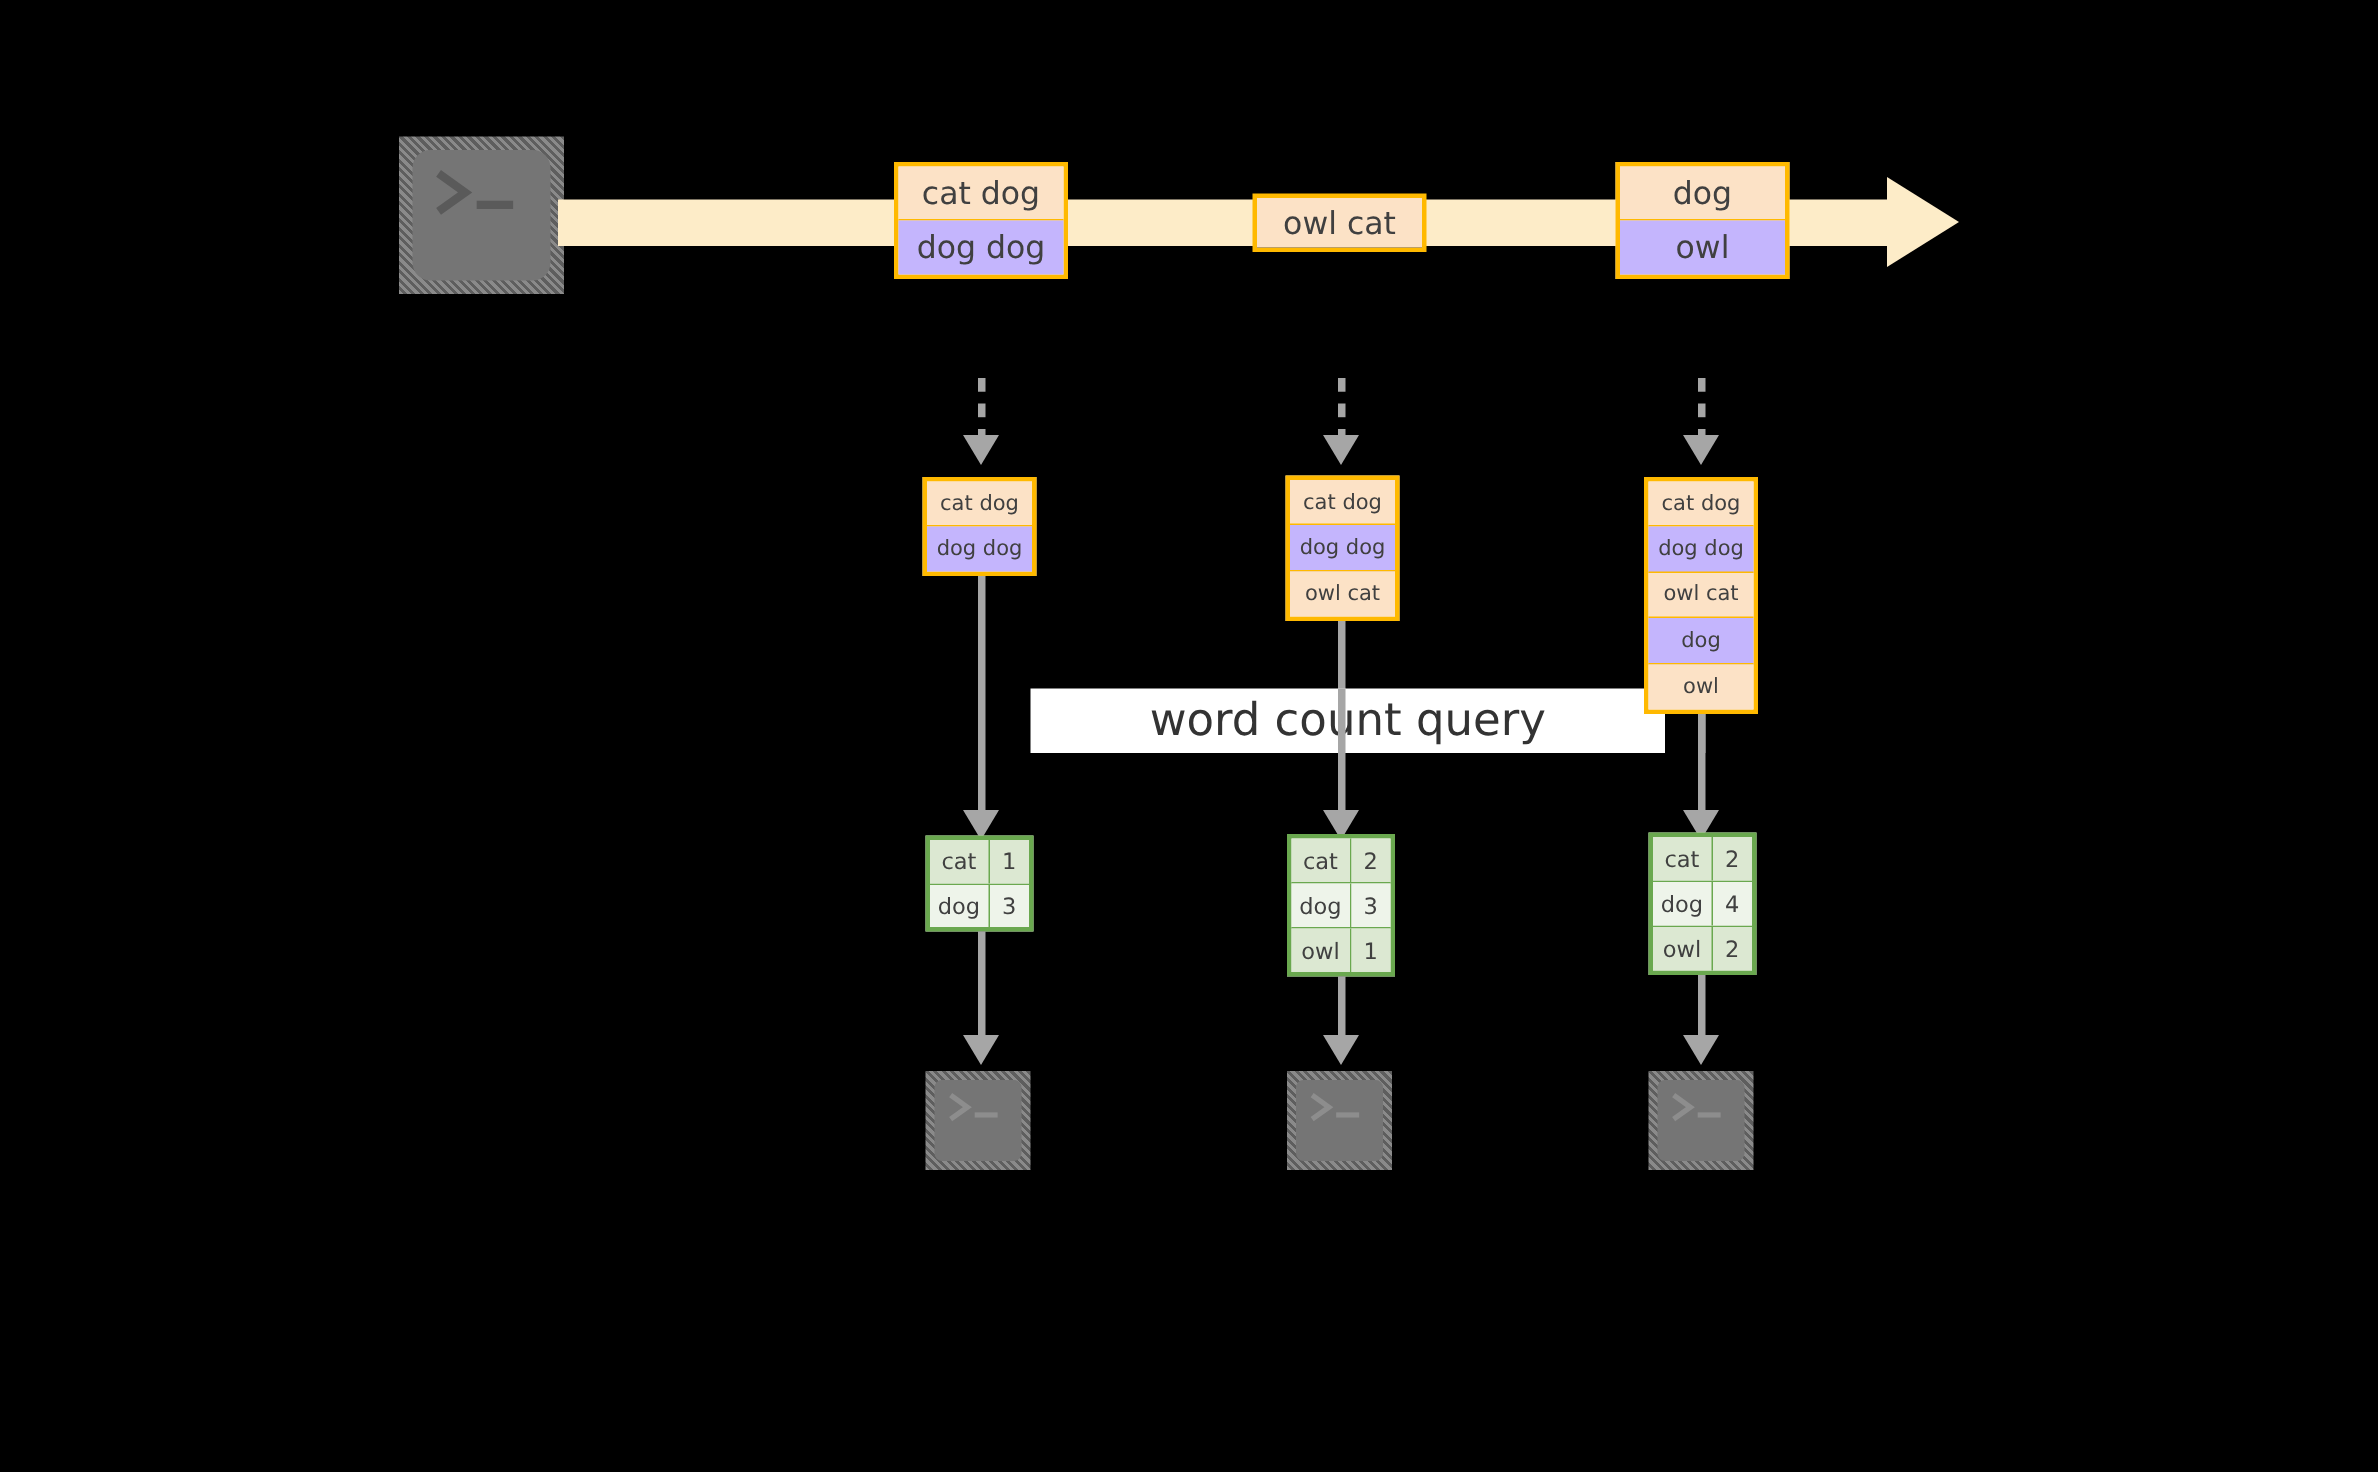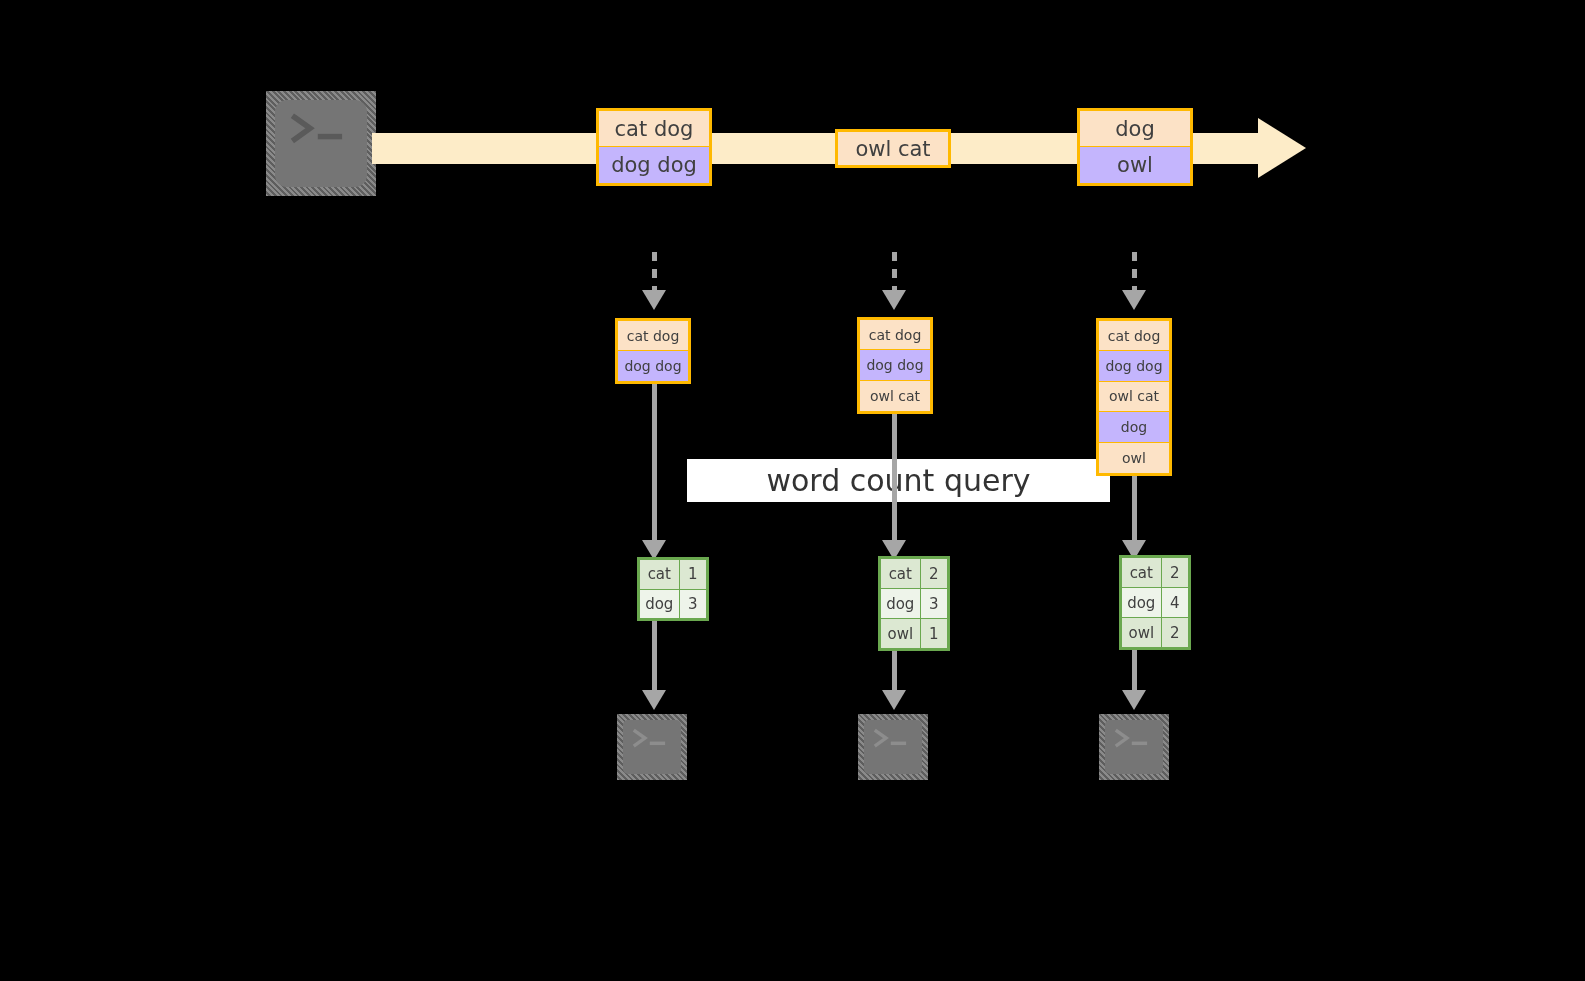--- a/index.html
+++ b/index.html
@@ -78,21 +78,20 @@
   .evt-row.tone-b { background: #c4b5fd; }
 
   
   .res-table {
     position: absolute;
     box-sizing: border-box;
     border: 3px solid #6aa84f;
     background: #edf3e8;
     display: flex;
     flex-direction: column;
-    margin-left: 20px;
   }
   .res-row {
     box-sizing: border-box;
     display: flex;
     border-bottom: 1.5px solid #6aa84f;
     flex: 1 1 auto;
   }
   .res-row:last-child { border-bottom: none; }
   .res-row.tone-a .res-cell { background: #dce8d2; }
   .res-row.tone-b .res-cell { background: #eef4ea; }

